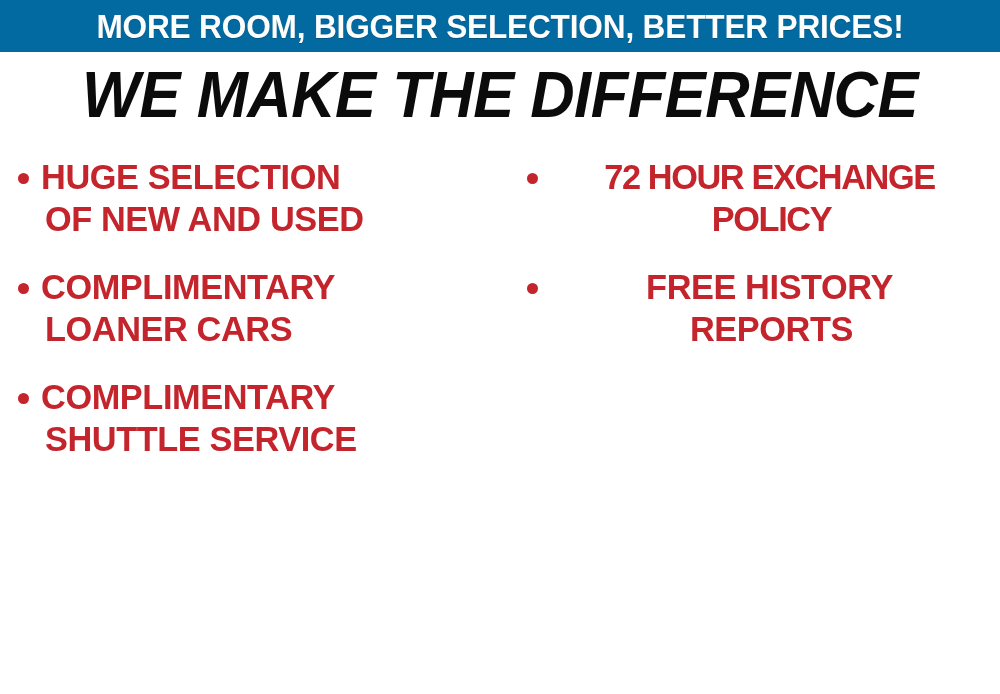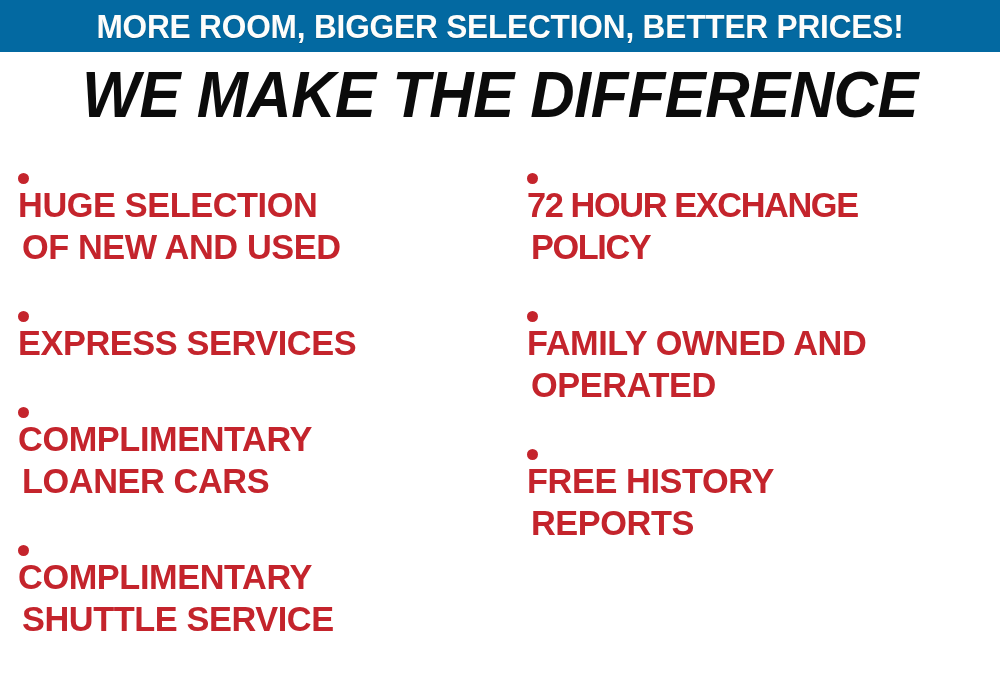--- a/index.html
+++ b/index.html
@@ -89,26 +89,26 @@
     padding-right: 4px;
   }
   .column.right {
     width: 495px;
     padding-left: 22px;
     padding-right: 2px;
   }
 
   .bullet-item {
     display: flex;
-    flex-direction: column;
     align-items: flex-start;
     margin-bottom: 26px;
   }
   .column.right .bullet-item {
     margin-bottom: 26px;
+    text-align: center;
   }
 
   .bullet-dot {
     flex: 0 0 auto;
     width: 11px;
     height: 11px;
     border-radius: 50%;
     background: #c4242c;
     margin-top: 17px;
     margin-right: 12px;
@@ -153,26 +153,20 @@
     <div class="column left">
 
       <div class="bullet-item">
         <span class="bullet-dot"></span>
         <span class="bullet-text">
           <span>HUGE SELECTION</span>
           <span class="l2">OF NEW AND USED</span>
         </span>
       </div>
 
-      <div class="bullet-item">
-        <span class="bullet-dot"></span>
-        <span class="bullet-text">
-          <span>EXPRESS SERVICES</span>
-        </span>
-      </div>
 
 
       <div class="bullet-item">
         <span class="bullet-dot"></span>
         <span class="bullet-text">
           <span>COMPLIMENTARY</span>
           <span class="l2">LOANER CARS</span>
         </span>
       </div>
 
@@ -192,27 +186,20 @@
         <span class="bullet-dot"></span>
         <span class="bullet-text tight">
           <span>72 HOUR EXCHANGE</span>
           <span class="l2">POLICY</span>
         </span>
       </div>
 
 
 
 
-      <div class="bullet-item">
-        <span class="bullet-dot"></span>
-        <span class="bullet-text">
-          <span>FAMILY OWNED AND</span>
-          <span class="l2">OPERATED</span>
-        </span>
-      </div>
 
       <div class="bullet-item">
         <span class="bullet-dot"></span>
         <span class="bullet-text">
           <span>FREE HISTORY</span>
           <span class="l2">REPORTS</span>
         </span>
       </div>
 
     </div>

